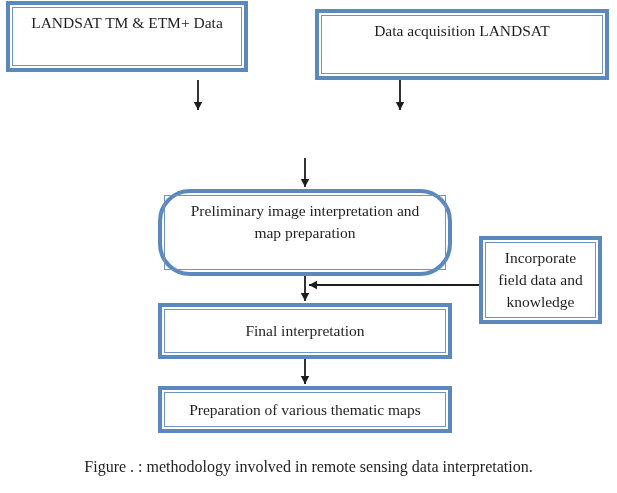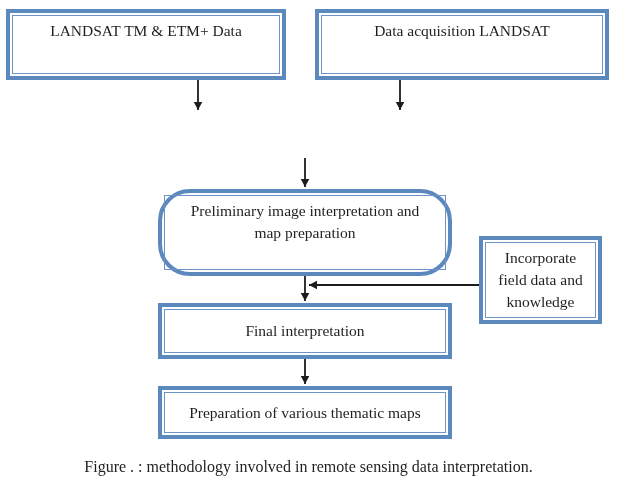--- a/index.html
+++ b/index.html
@@ -43,27 +43,27 @@
     justify-content: center;
   }
   .box-inner.align-top { align-items: flex-start; padding-top: 4px; }
   .box-text {
     text-align: center;
     font-size: 15.5px;
     line-height: 1.42;
     color: var(--text);
   }
   .line { display: block; white-space: nowrap; }
-  .b-glcf         { left: 6px;   top: 9px;   width: 280px; height: 71px; }
+  .b-glcf         { left: 6px;   top: 1px;   width: 242px; height: 71px; }
   .b-acquisition  { left: 315px; top: 9px;   width: 294px; height: 71px; }
   .b-registration { left: 158px; top: 112px; width: 294px; height: 46px; }
   .b-preliminary  { left: 158px; top: 189px; width: 294px; height: 87px; border-radius: 32px; }
   .b-incorporate  { left: 479px; top: 236px; width: 123px; height: 88px; }
   .b-final        { left: 158px; top: 303px; width: 294px; height: 56px; }
-  .b-thematic     { left: 158px; top: 386px; width: 294px; height: 53px; }
+  .b-thematic     { left: 158px; top: 386px; width: 294px; height: 47px; }
   .caption {
     position: absolute;
     left: 0; right: 0;
     top: 458px;
     text-align: center;
     font-size: 16px;
     color: var(--text);
   }
 </style>
 </head>

